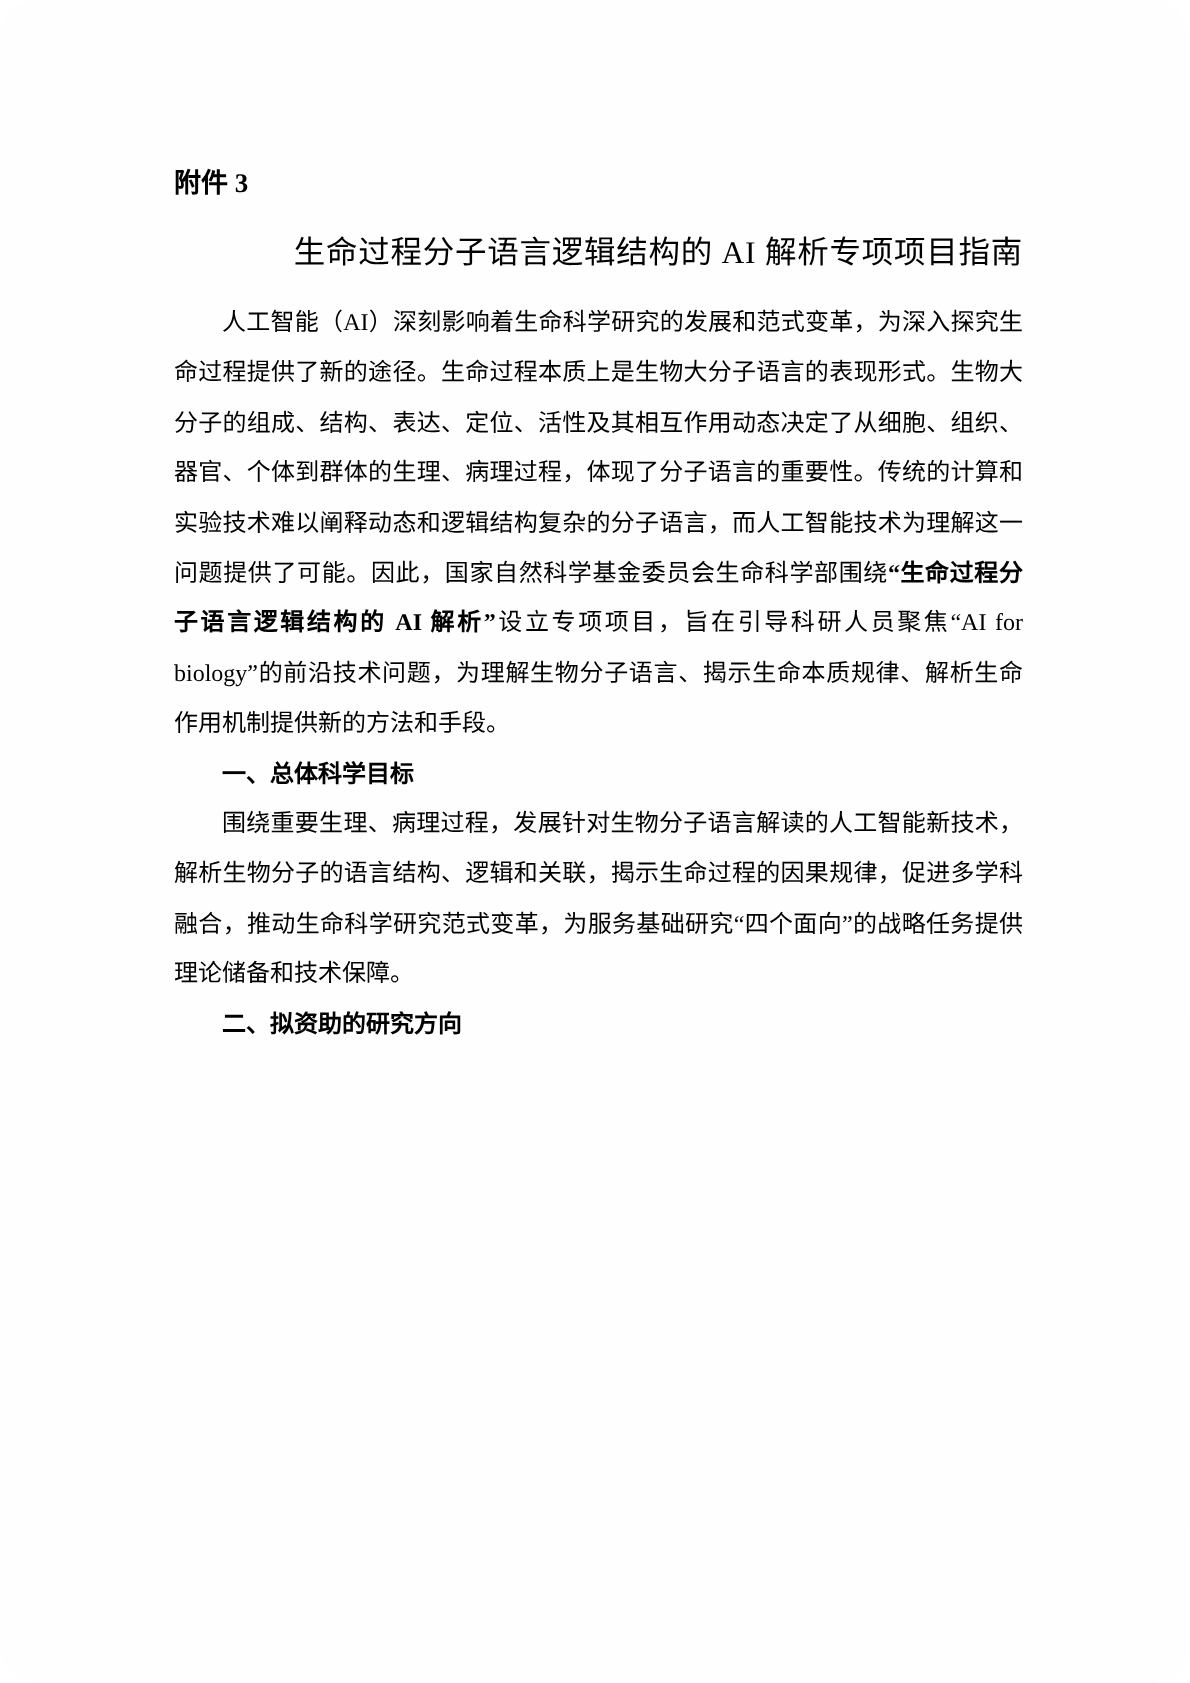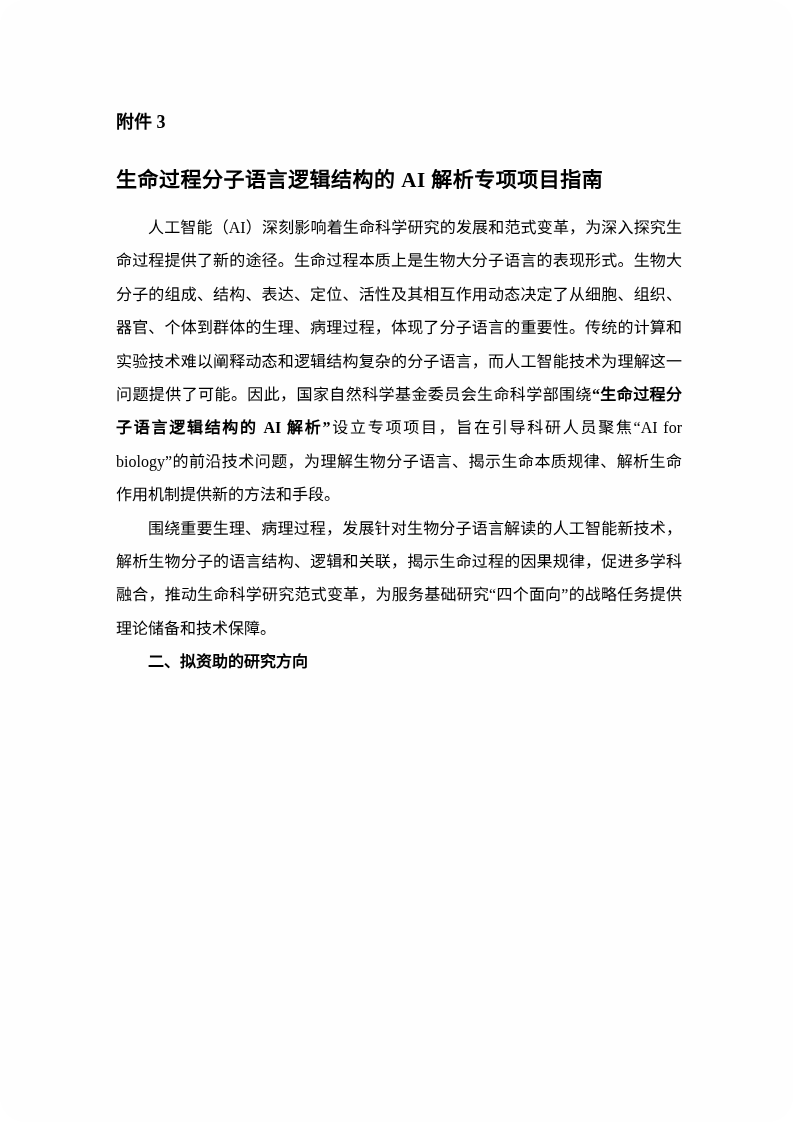--- a/index.html
+++ b/index.html
@@ -24,25 +24,25 @@
 
   .attachment-label {
     margin-top: 110px;
     font-size: 18px;
     line-height: 24px;
     font-weight: bold;
     text-align: left;
   }
 
   .doc-title {
-    margin-top: 32px;
+    margin-top: 20px;
     font-size: 21px;
     line-height: 28px;
-    font-weight: bold;
-    text-align: left;
+    font-weight: normal;
+    text-align: right;
     letter-spacing: 0.5px;
   }
 
   .body-text {
     margin-top: 17px;
     font-size: 16px;
     line-height: 33.4px;
     text-align: justify;
     text-justify: inter-ideograph;
   }
@@ -65,20 +65,21 @@
   <div class="content">
 
     <div class="attachment-label">附件 3</div>
 
     <div class="doc-title">生命过程分子语言逻辑结构的 AI 解析专项项目指南</div>
 
     <div class="body-text">
 
       <p class="para"><span>人工智能（AI）深刻影响着生命科学研究的发展和范式变革，为深入探究生命过程提供了新的途径。生命过程本质上是生物大分子语言的表现形式。生物大分子的组成、结构、表达、定位、活性及其相互作用动态决定了从细胞、组织、器官、个体到群体的生理、病理过程，体现了分子语言的重要性。传统的计算和实验技术难以阐释动态和逻辑结构复杂的分子语言，而人工智能技术为理解这一问题提供了可能。因此，国家自然科学基金委员会生命科学部围绕</span><span class="bold">“生命过程分子语言逻辑结构的 AI 解析”</span><span>设立专项项目，旨在引导科研人员聚焦“AI for biology”的前沿技术问题，为理解生物分子语言、揭示生命本质规律、解析生命作用机制提供新的方法和手段。</span></p>
 
+      <p class="heading">一、总体科学目标</p>
 
       <p class="para">围绕重要生理、病理过程，发展针对生物分子语言解读的人工智能新技术，解析生物分子的语言结构、逻辑和关联，揭示生命过程的因果规律，促进多学科融合，推动生命科学研究范式变革，为服务基础研究“四个面向”的战略任务提供理论储备和技术保障。</p>
 
       <p class="heading">二、拟资助的研究方向</p>
 
 
 
 
 
     </div>

